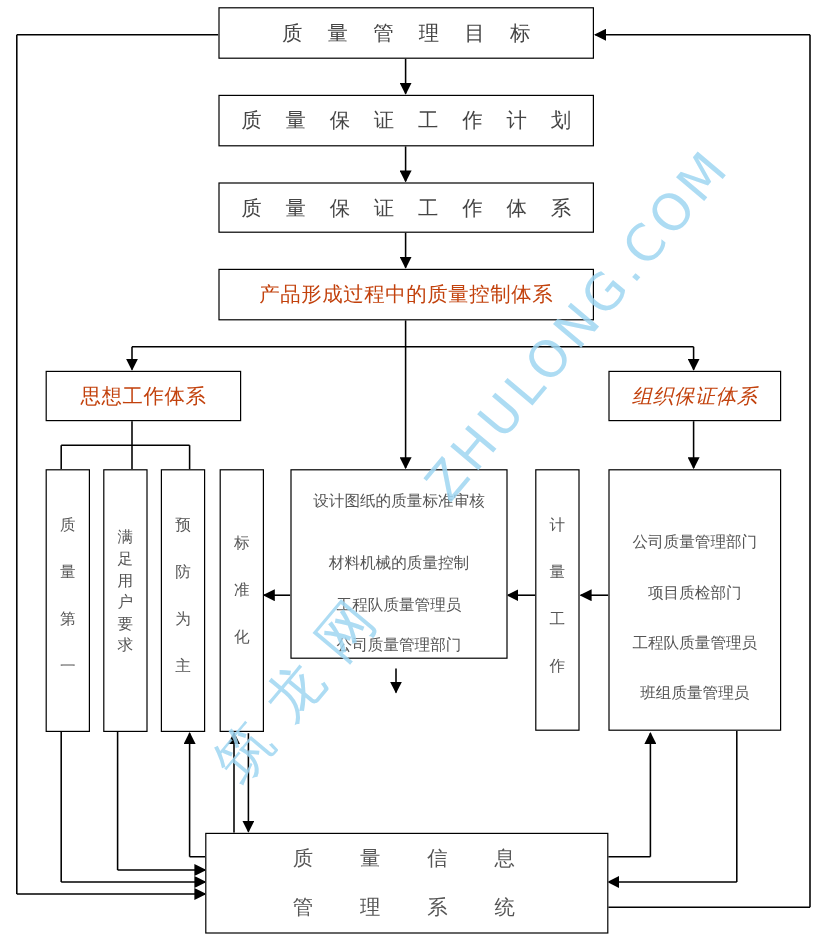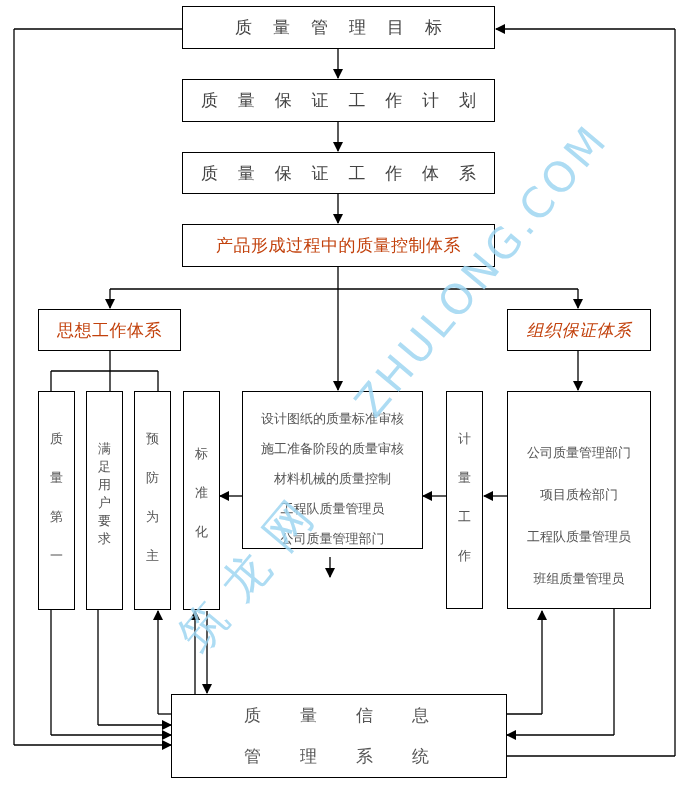--- a/index.html
+++ b/index.html
@@ -127,21 +127,21 @@
     <span>作</span>
     <span>体</span>
     <span>系</span>
   </div>
 </div>
 
 <div class="box hbox" style="left:182px; top:224px; width:313px; height:43px;">
   <span class="plain">产品形成过程中的质量控制体系</span>
 </div>
 
-<div class="box hbox" style="left:38px; top:309px; width:143px; height:42px;">
+<div class="box hbox" style="left:38px; top:309px; width:163px; height:42px;">
   <span class="plain">思想工作体系</span>
 </div>
 
 <div class="box hbox" style="left:507px; top:309px; width:144px; height:42px;font-style:italic;">
   <span class="plain">组织保证体系</span>
 </div>
 
 <div class="box vbox" style="left:38px; top:391px; width:37px; height:219px; padding-top:40px; gap:26px;">
   <span>质</span>
   <span>量</span>
@@ -167,21 +167,20 @@
 
 <div class="box vbox" style="left:183px; top:391px; width:37px; height:219px; padding-top:55px; gap:26px;">
   <span>标</span>
   <span>准</span>
   <span>化</span>
 </div>
 
 <div class="box list" style="left:242px; top:391px; width:181px; height:158px; padding-top:18px;">
   <div class="item">设计图纸的质量标准审核</div>
   <div class="gap"></div>
-  <div class="item">施工准备阶段的质量审核</div>
   <div class="gap"></div>
   <div class="item">材料机械的质量控制</div>
   <div class="gap"></div>
   <div class="item">工程队质量管理员</div>
   <div class="gap"></div>
   <div class="item">公司质量管理部门</div>
 </div>
 
 <div class="box vbox" style="left:446px; top:391px; width:37px; height:218px; padding-top:40px; gap:26px;">
   <span>计</span>

